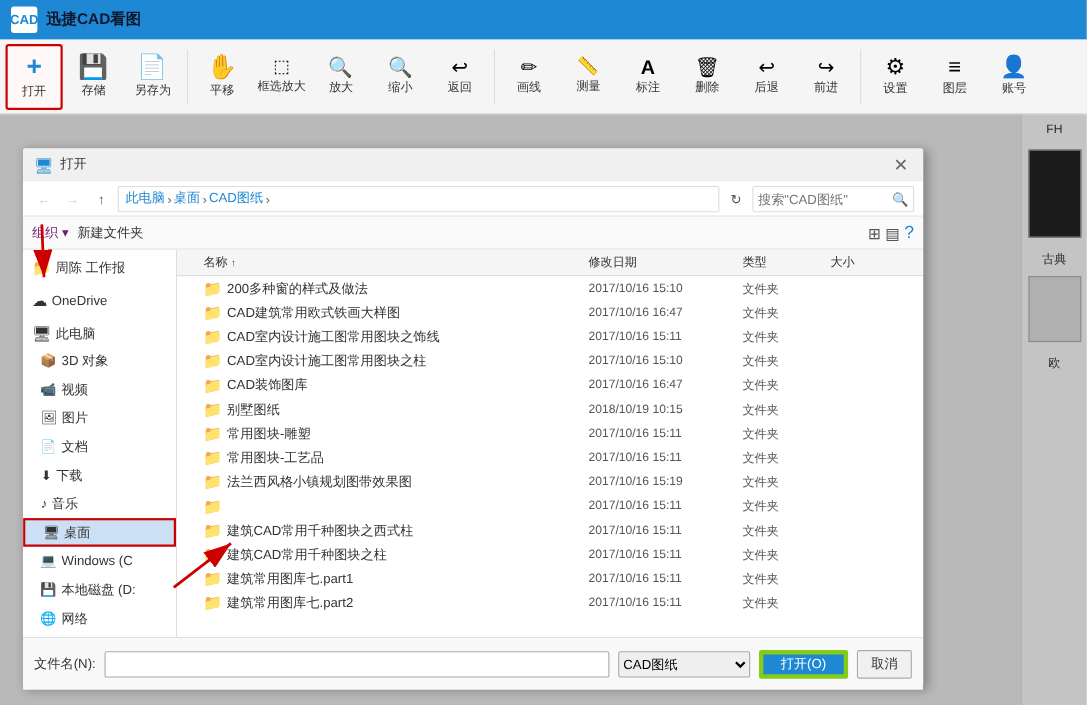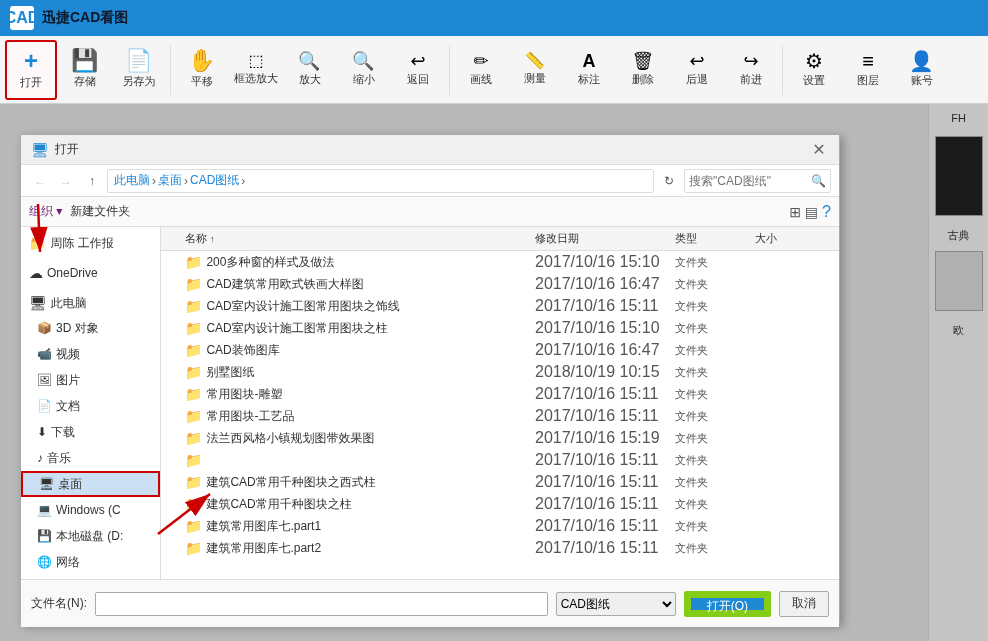--- a/index.html
+++ b/index.html
@@ -4,21 +4,21 @@
   <style>
     * { box-sizing: border-box; margin: 0; padding: 0; }
     body { font-family: 'Microsoft YaHei', 'SimHei', sans-serif; font-size: 12px; background: #c8c8c8; width: 988px; height: 641px; overflow: hidden; position: relative; }
 
     
     .app-window { width: 988px; height: 641px; background: #f0f0f0; position: relative; }
 
     
     .title-bar { background: #1e88d4; height: 36px; display: flex; align-items: center; padding: 0 10px; color: white; }
     .title-bar-logo { width: 24px; height: 24px; background: white; border-radius: 3px; display: flex; align-items: center; justify-content: center; margin-right: 8px; }
-    .title-bar-logo span { color: #1e88d4; font-weight: bold; font-size: 16px; }
+    .title-bar-logo span { color: #1e88d4; font-weight: bold; font-size: 12px; }
     .title-bar-text { color: #0f172a; font-size: 14px; font-weight: bold; }
 
     
     .toolbar { background: #f5f5f5; height: 68px; border-bottom: 1px solid #d0d0d0; display: flex; align-items: center; padding: 0 5px; gap: 2px; }
     .toolbar-btn { display: flex; flex-direction: column; align-items: center; justify-content: center; width: 52px; height: 60px; cursor: pointer; border-radius: 3px; padding: 4px 2px; gap: 2px; position: relative; }
     .toolbar-btn.highlight { border: 2px solid #d00; background: #fff8f8; }
     .toolbar-btn .icon { font-size: 22px; line-height: 1; }
     .toolbar-btn .label { font-size: 11px; color: #333; text-align: center; }
     .toolbar-divider { width: 1px; height: 50px; background: #ddd; margin: 0 3px; }
 
@@ -67,21 +67,21 @@
     
     .file-list { flex: 1; background: white; overflow-y: auto; }
     .file-list-header { height: 24px; display: flex; align-items: center; background: #f5f5f5; border-bottom: 1px solid #ddd; font-size: 11px; color: #333; padding: 0 4px; }
     .col-name { flex: 2; padding-left: 20px; cursor: pointer; }
     .col-date { width: 140px; cursor: pointer; }
     .col-type { width: 80px; cursor: pointer; }
     .col-size { width: 80px; cursor: pointer; }
     .col-sort-arrow { font-size: 9px; }
     .file-row { height: 22px; display: flex; align-items: center; padding: 0 4px; cursor: pointer; font-size: 12px; color: #333; }
     .file-icon { font-size: 14px; margin-right: 4px; color: #f0c040; }
-    .file-date { width: 140px; font-size: 16px; color: #555; }
+    .file-date { width: 140px; font-size: 11px; color: #555; }
     .file-type { width: 80px; font-size: 11px; color: #555; }
     .file-size { width: 80px; font-size: 11px; color: #555; }
 
     
     .dialog-bottom { height: 48px; border-top: 1px solid #ddd; display: flex; align-items: center; padding: 0 10px; gap: 8px; background: #f9f9f9; }
     .filename-label { font-size: 12px; color: #333; white-space: nowrap; }
     .filename-input { flex: 1; height: 24px; border: 1px solid #aaa; border-radius: 2px; padding: 0 4px; font-size: 12px; outline: none; }
     .file-type-select { width: 120px; height: 24px; border: 1px solid #aaa; border-radius: 2px; font-size: 12px; }
     .open-btn { height: 26px; background: #1e88d4; color: white; border: 1px solid #1a70b0; border-radius: 2px; padding: 0 16px; font-size: 12px; cursor: pointer; white-space: nowrap; }
     .cancel-btn { height: 26px; background: #f0f0f0; color: #333; border: 1px solid #aaa; border-radius: 2px; padding: 0 12px; font-size: 12px; cursor: pointer; }
@@ -430,21 +430,21 @@
             </div>
         </div>
       </div>
 
       <div class="dialog-bottom">
         <span class="filename-label">文件名(N):</span>
         <input class="filename-input" type="text" value="" style="">
         <select class="file-type-select">
           <option>CAD图纸</option>
         </select>
-        <button class="open-btn" style="border:7px solid #84cc16;">打开(O)</button>
+        <button class="open-btn" style="border:4px solid #84cc16;">打开(O)</button>
         <button class="cancel-btn">取消</button>
       </div>
     </div>
 
     <svg class="arrow-svg" xmlns="http://www.w3.org/2000/svg">
 
       <defs>
         <marker id="arrowhead" markerWidth="10" markerHeight="7" refX="10" refY="3.5" orient="auto">
           <polygon points="0 0, 10 3.5, 0 7" fill="#cc0000"></polygon>
         </marker>

